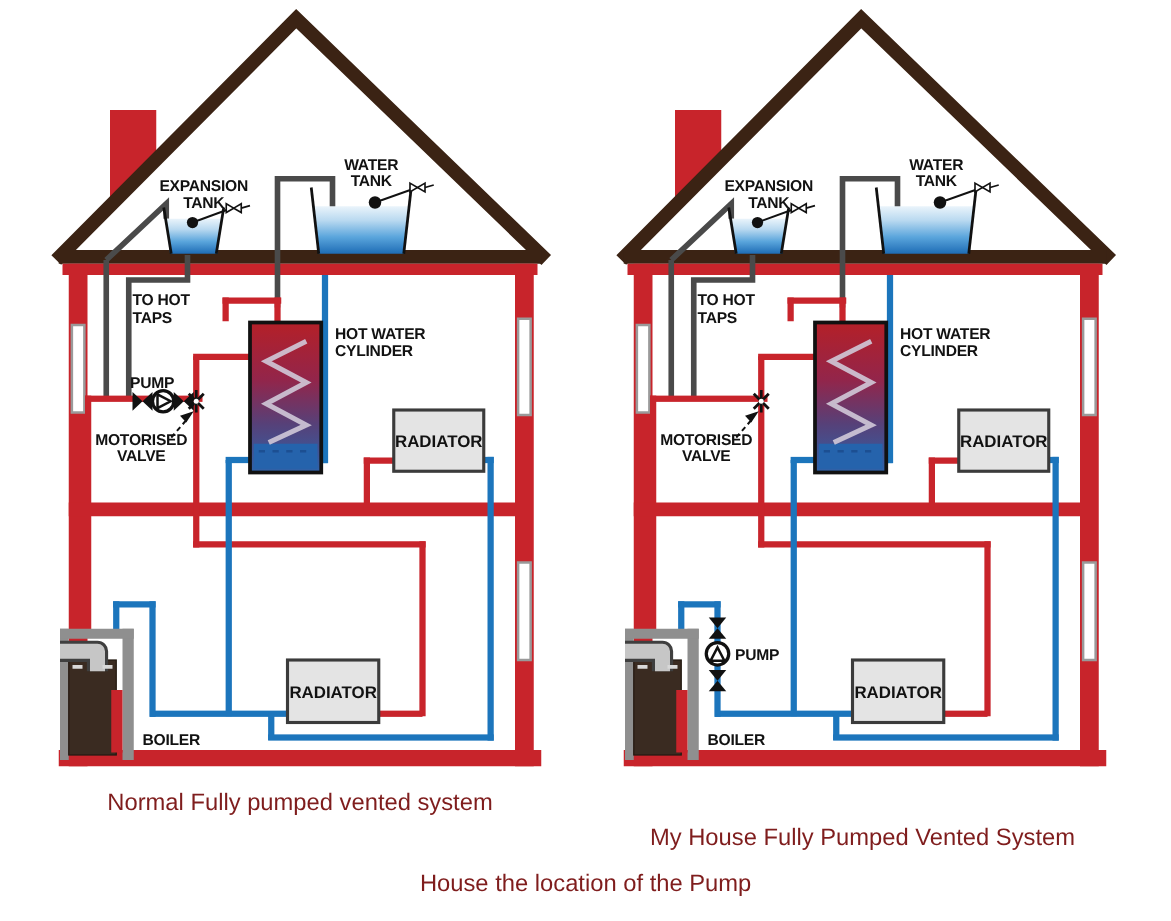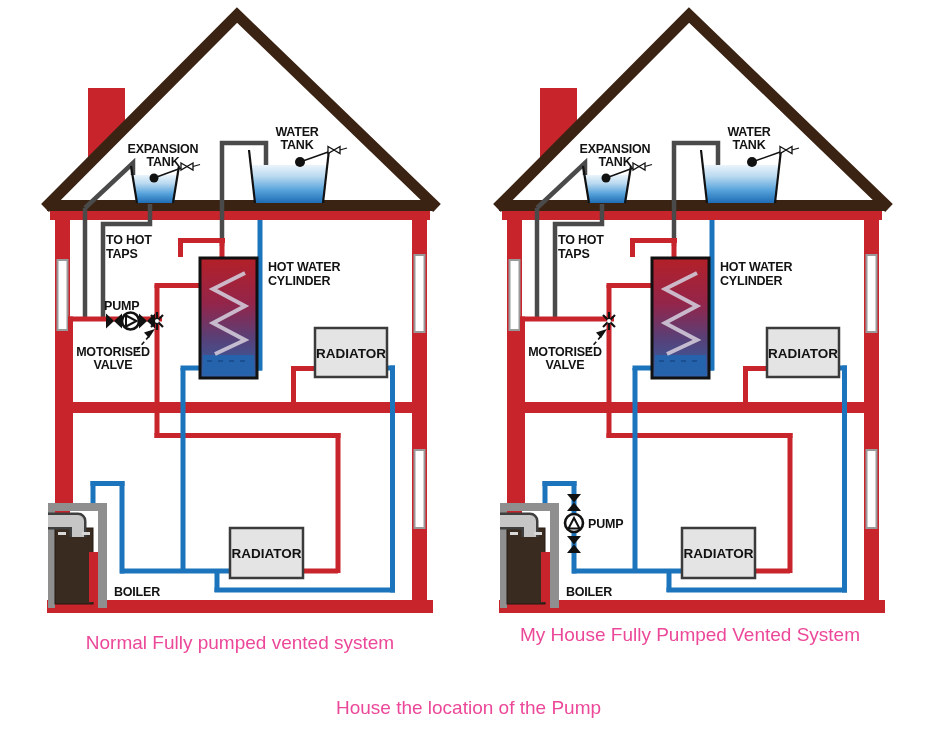--- a/index.html
+++ b/index.html
@@ -20,21 +20,21 @@
   .f-boiler{fill:var(--boiler-brown);stroke:#241a12;stroke-width:1}
   .win{fill:#ffffff;stroke:#9a9a9a;stroke-width:2}
   .ink{stroke:#111;} .ink-f{fill:#111;}
   .valve-f{fill:#fff;stroke:#111;stroke-width:1.3}
   .lbl{font-family:"Liberation Sans",sans-serif;font-weight:bold;font-size:12.5px;
        fill:var(--ink);letter-spacing:-0.2px}
   .lbl-m{text-anchor:middle}
   .rad-lbl{font-family:"Liberation Sans",sans-serif;font-weight:bold;font-size:13.5px;
        fill:var(--ink);text-anchor:middle}
   .caption{position:absolute;font-family:"Liberation Sans",sans-serif;font-size:19px;
-       color:#ec4899;text-align:center;white-space:nowrap}
+       color:#7f1d1d;text-align:center;white-space:nowrap}
 </style>
 </head>
 <body>
 
 <div id="canvas">
 
   <div class="house" style="left:40px">
   <svg width="420" height="625" viewBox="0 0 420 625">
     <defs>
       <linearGradient id="gwL" x1="0" y1="0" x2="0" y2="1">
@@ -307,15 +307,15 @@
     <text x="73" y="356" class="lbl lbl-m">MOTORISED</text>
     <text x="73" y="369" class="lbl lbl-m">VALVE</text>
     <text x="228" y="271" class="lbl">HOT WATER</text>
     <text x="228" y="285" class="lbl">CYLINDER</text>
     <text x="96" y="528" class="lbl">PUMP</text>
     <text x="74" y="596" class="lbl">BOILER</text>
   </svg>
   </div>
 
   <div class="caption" style="left:30px;top:632px;width:420px">Normal Fully pumped vented system</div>
-  <div class="caption" style="left:480px;top:624px;width:420px">My House Fully Pumped Vented System</div>
+  <div class="caption" style="left:480px;top:660px;width:420px">My House Fully Pumped Vented System</div>
   <div class="caption" style="left:0;top:697px;width:937px">House the location of the Pump</div>
 </div>
 
 </body></html>

